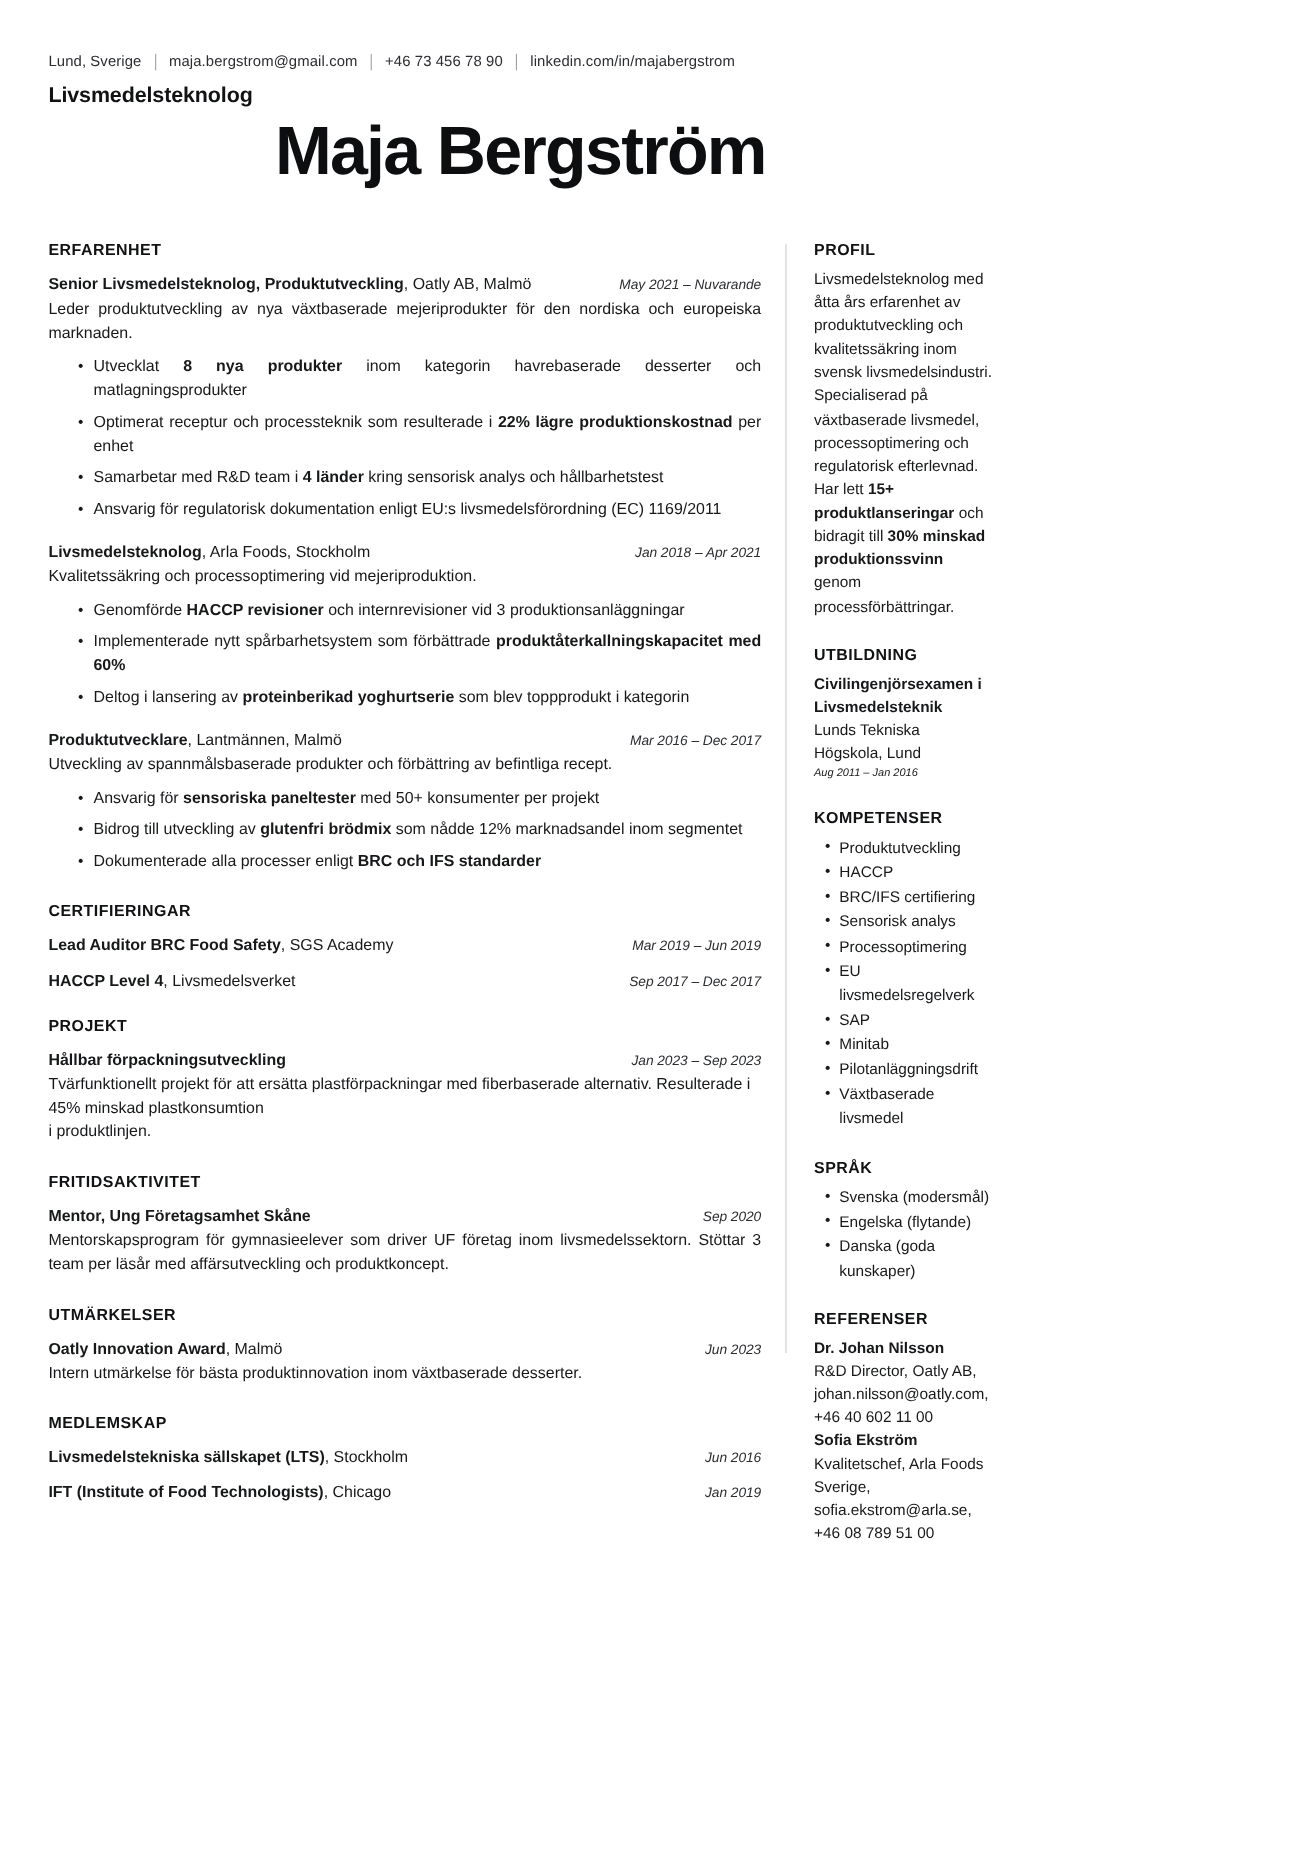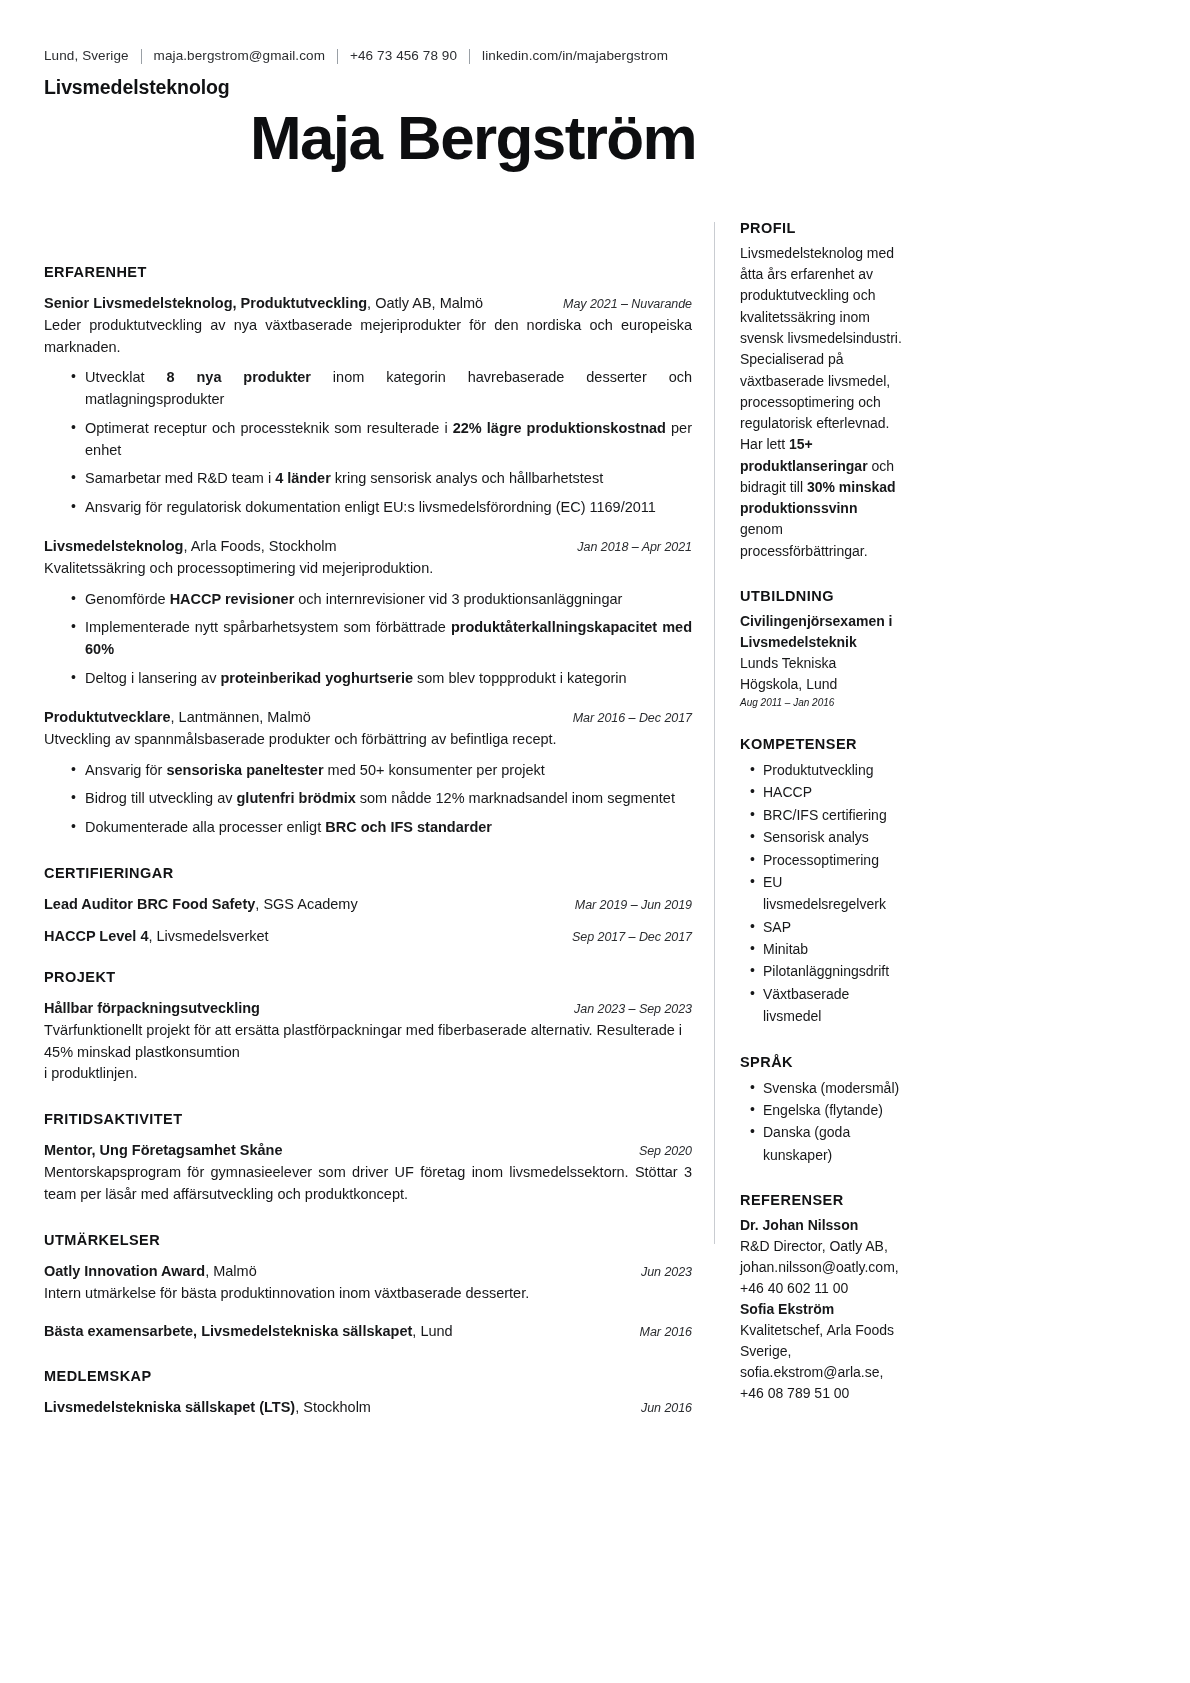--- a/index.html
+++ b/index.html
@@ -62,21 +62,20 @@
   
   .columns {
     display: flex;
     margin-top: 48px;
     align-items: stretch;
   }
   .col-main {
     width: 670px;
     flex: 0 0 670px;
     padding-right: 22px;
-    margin-top: 44px;
   }
   .col-divider {
     width: 1px;
     background: #c9ccd1;
     flex: 0 0 1px;
     align-self: stretch;
     margin-top: 2px;
     margin-bottom: 200px;
   }
   .col-side {
@@ -326,35 +325,37 @@
         <div class="sec-title">UTMÄRKELSER</div>
         <div id="award-entries">
             <div class="entry">
               <div class="entry-head">
                 <div class="entry-title"><b>Oatly Innovation Award</b>, Malmö</div>
                 <div class="entry-date">Jun 2023</div>
               </div>
               <p class="entry-desc">Intern utmärkelse för bästa produktinnovation inom växtbaserade desserter.</p>
             </div>
             <div class="entry">
-              <div class="entry-head">
-                <div class="entry-title"><b>Bästa examensarbete, Livsmedelstekniska sällskapet</b>, Lund</div>
-                <div class="entry-date">Mar 2016</div>
-              </div>
             </div>
           </div>
       </div>
 
       <div class="section">
         <div class="sec-title">MEDLEMSKAP</div>
         <div id="mem-entries">
             <div class="entry compact-entry">
               <div class="entry-head">
                 <div class="entry-title"><b>Livsmedelstekniska sällskapet (LTS)</b>, Stockholm</div>
                 <div class="entry-date">Jun 2016</div>
+              </div>
+            </div>
+            <div class="entry compact-entry">
+              <div class="entry-head">
+                <div class="entry-title"><b>IFT (Institute of Food Technologists)</b>, Chicago</div>
+                <div class="entry-date">Jan 2019</div>
               </div>
             </div>
           </div>
       </div>
 
     </div>
 
     <div class="col-divider"></div>
 
     <div class="col-side">

